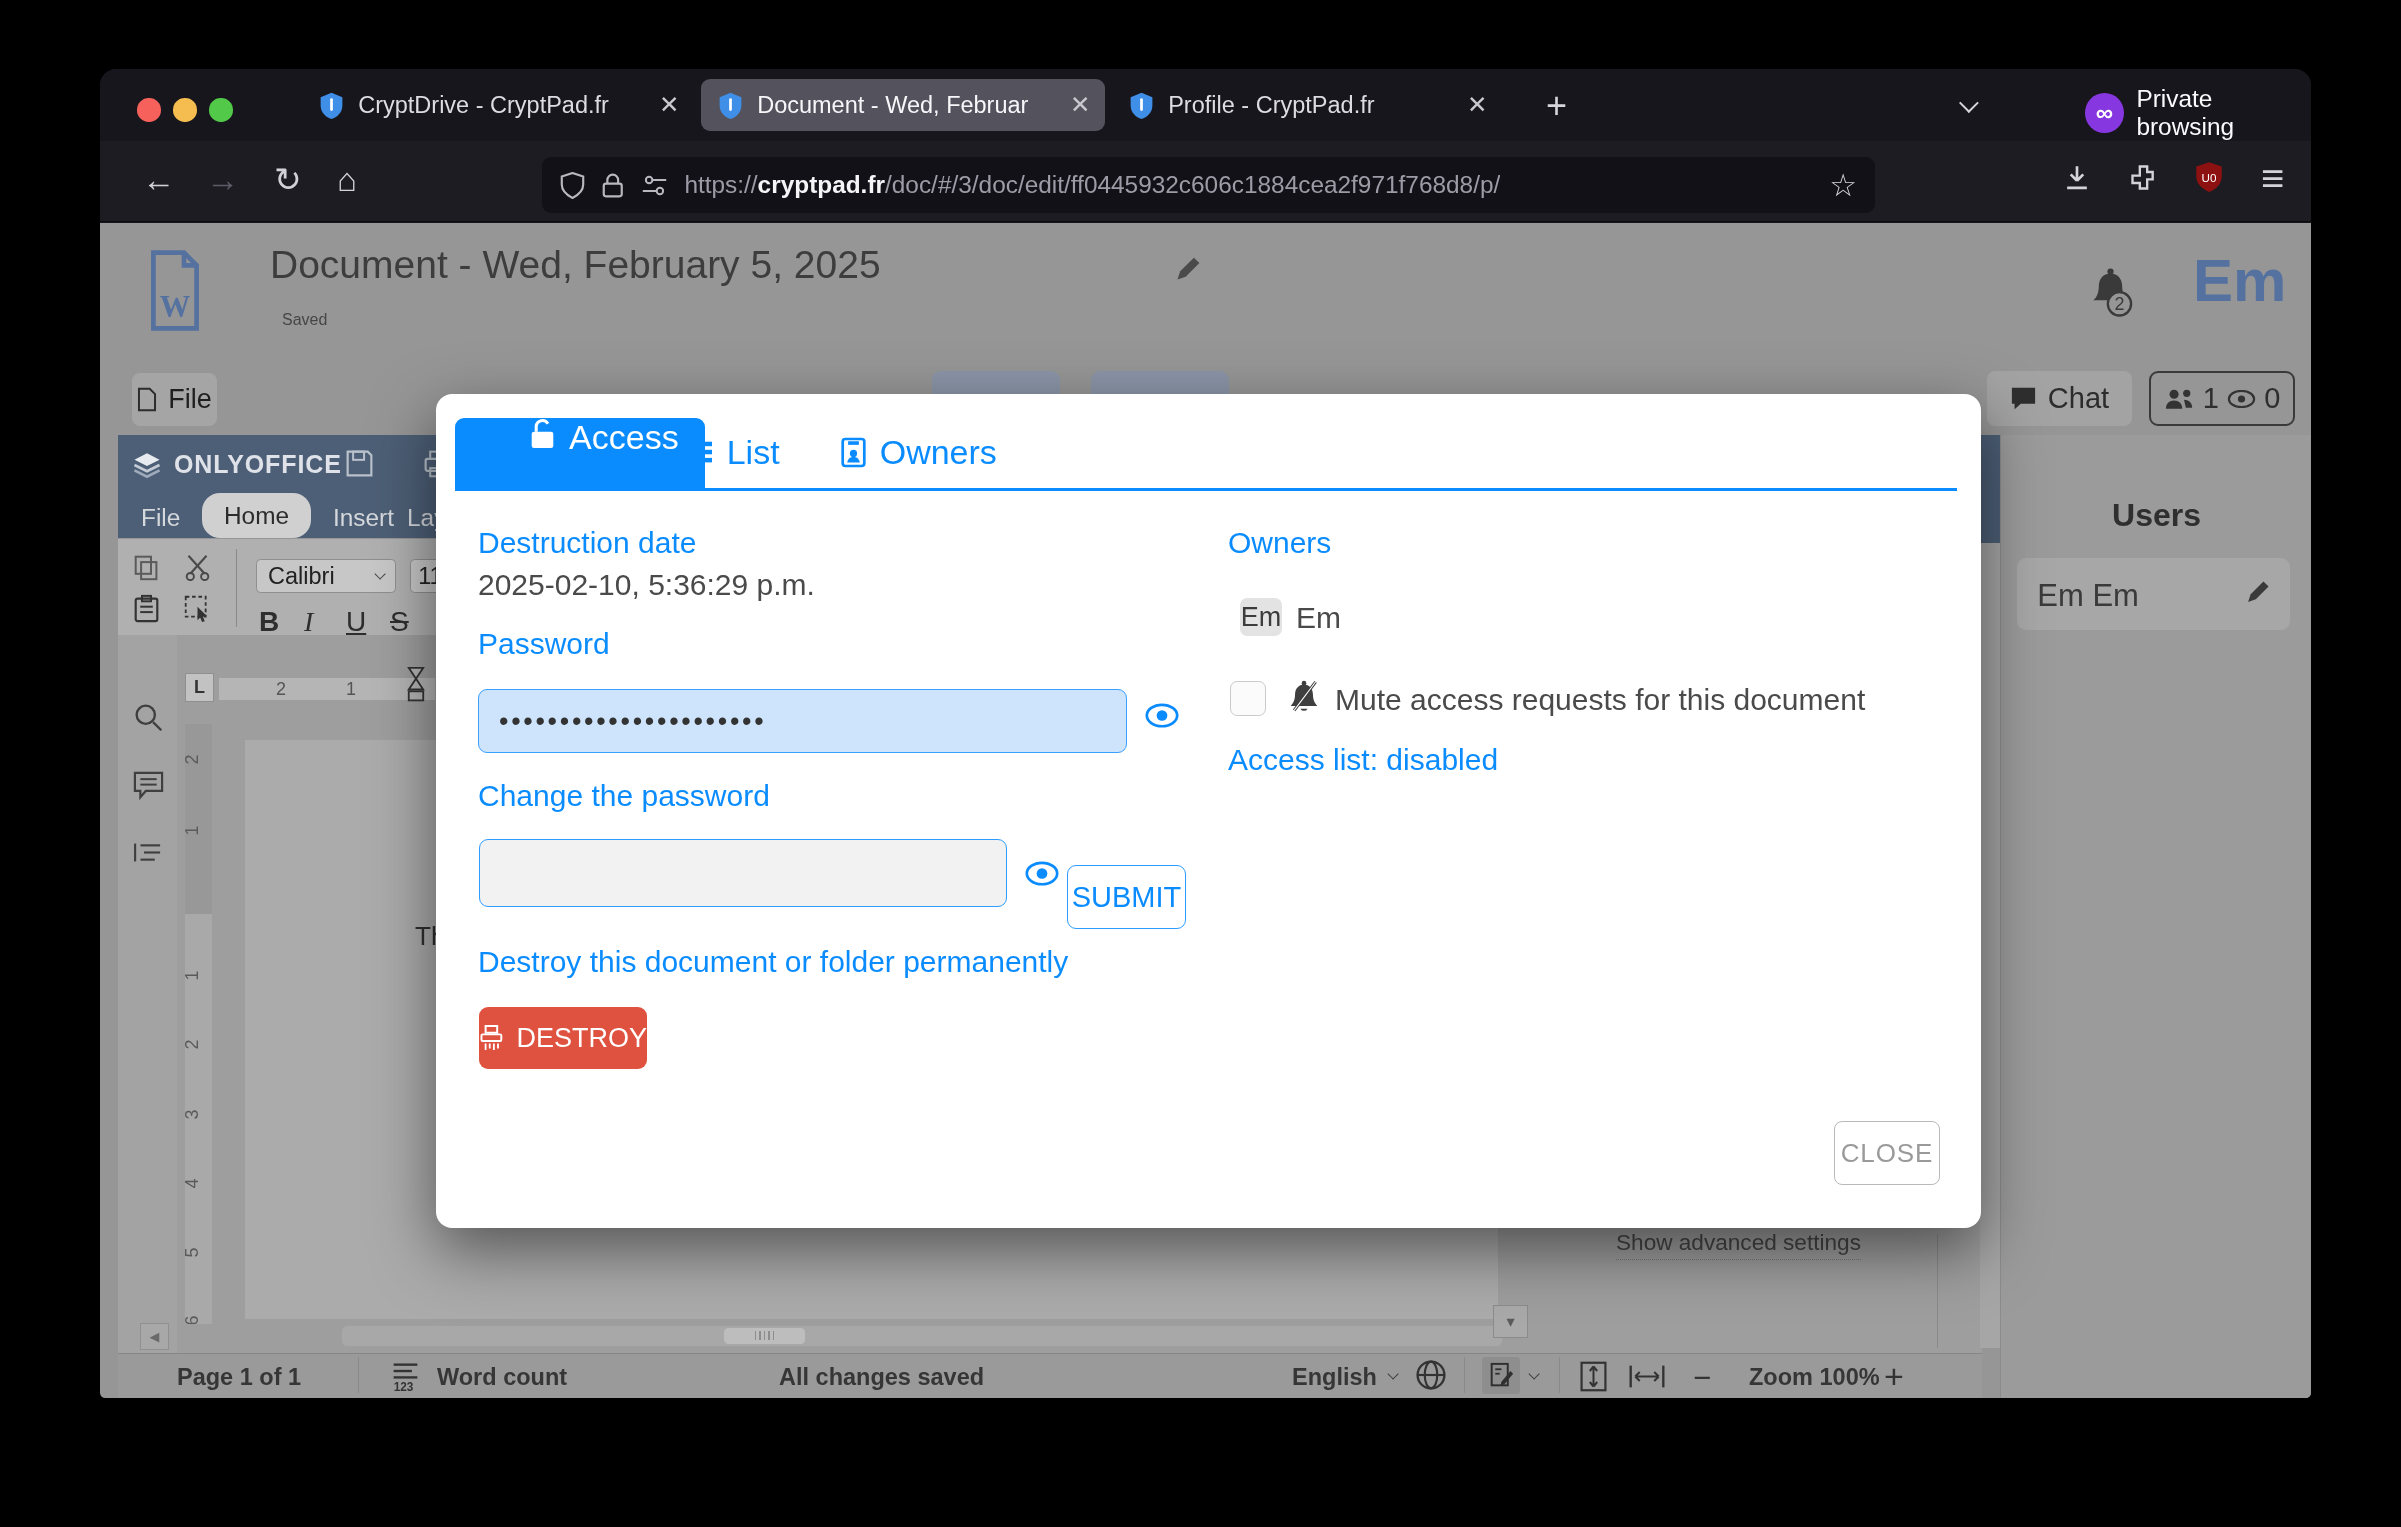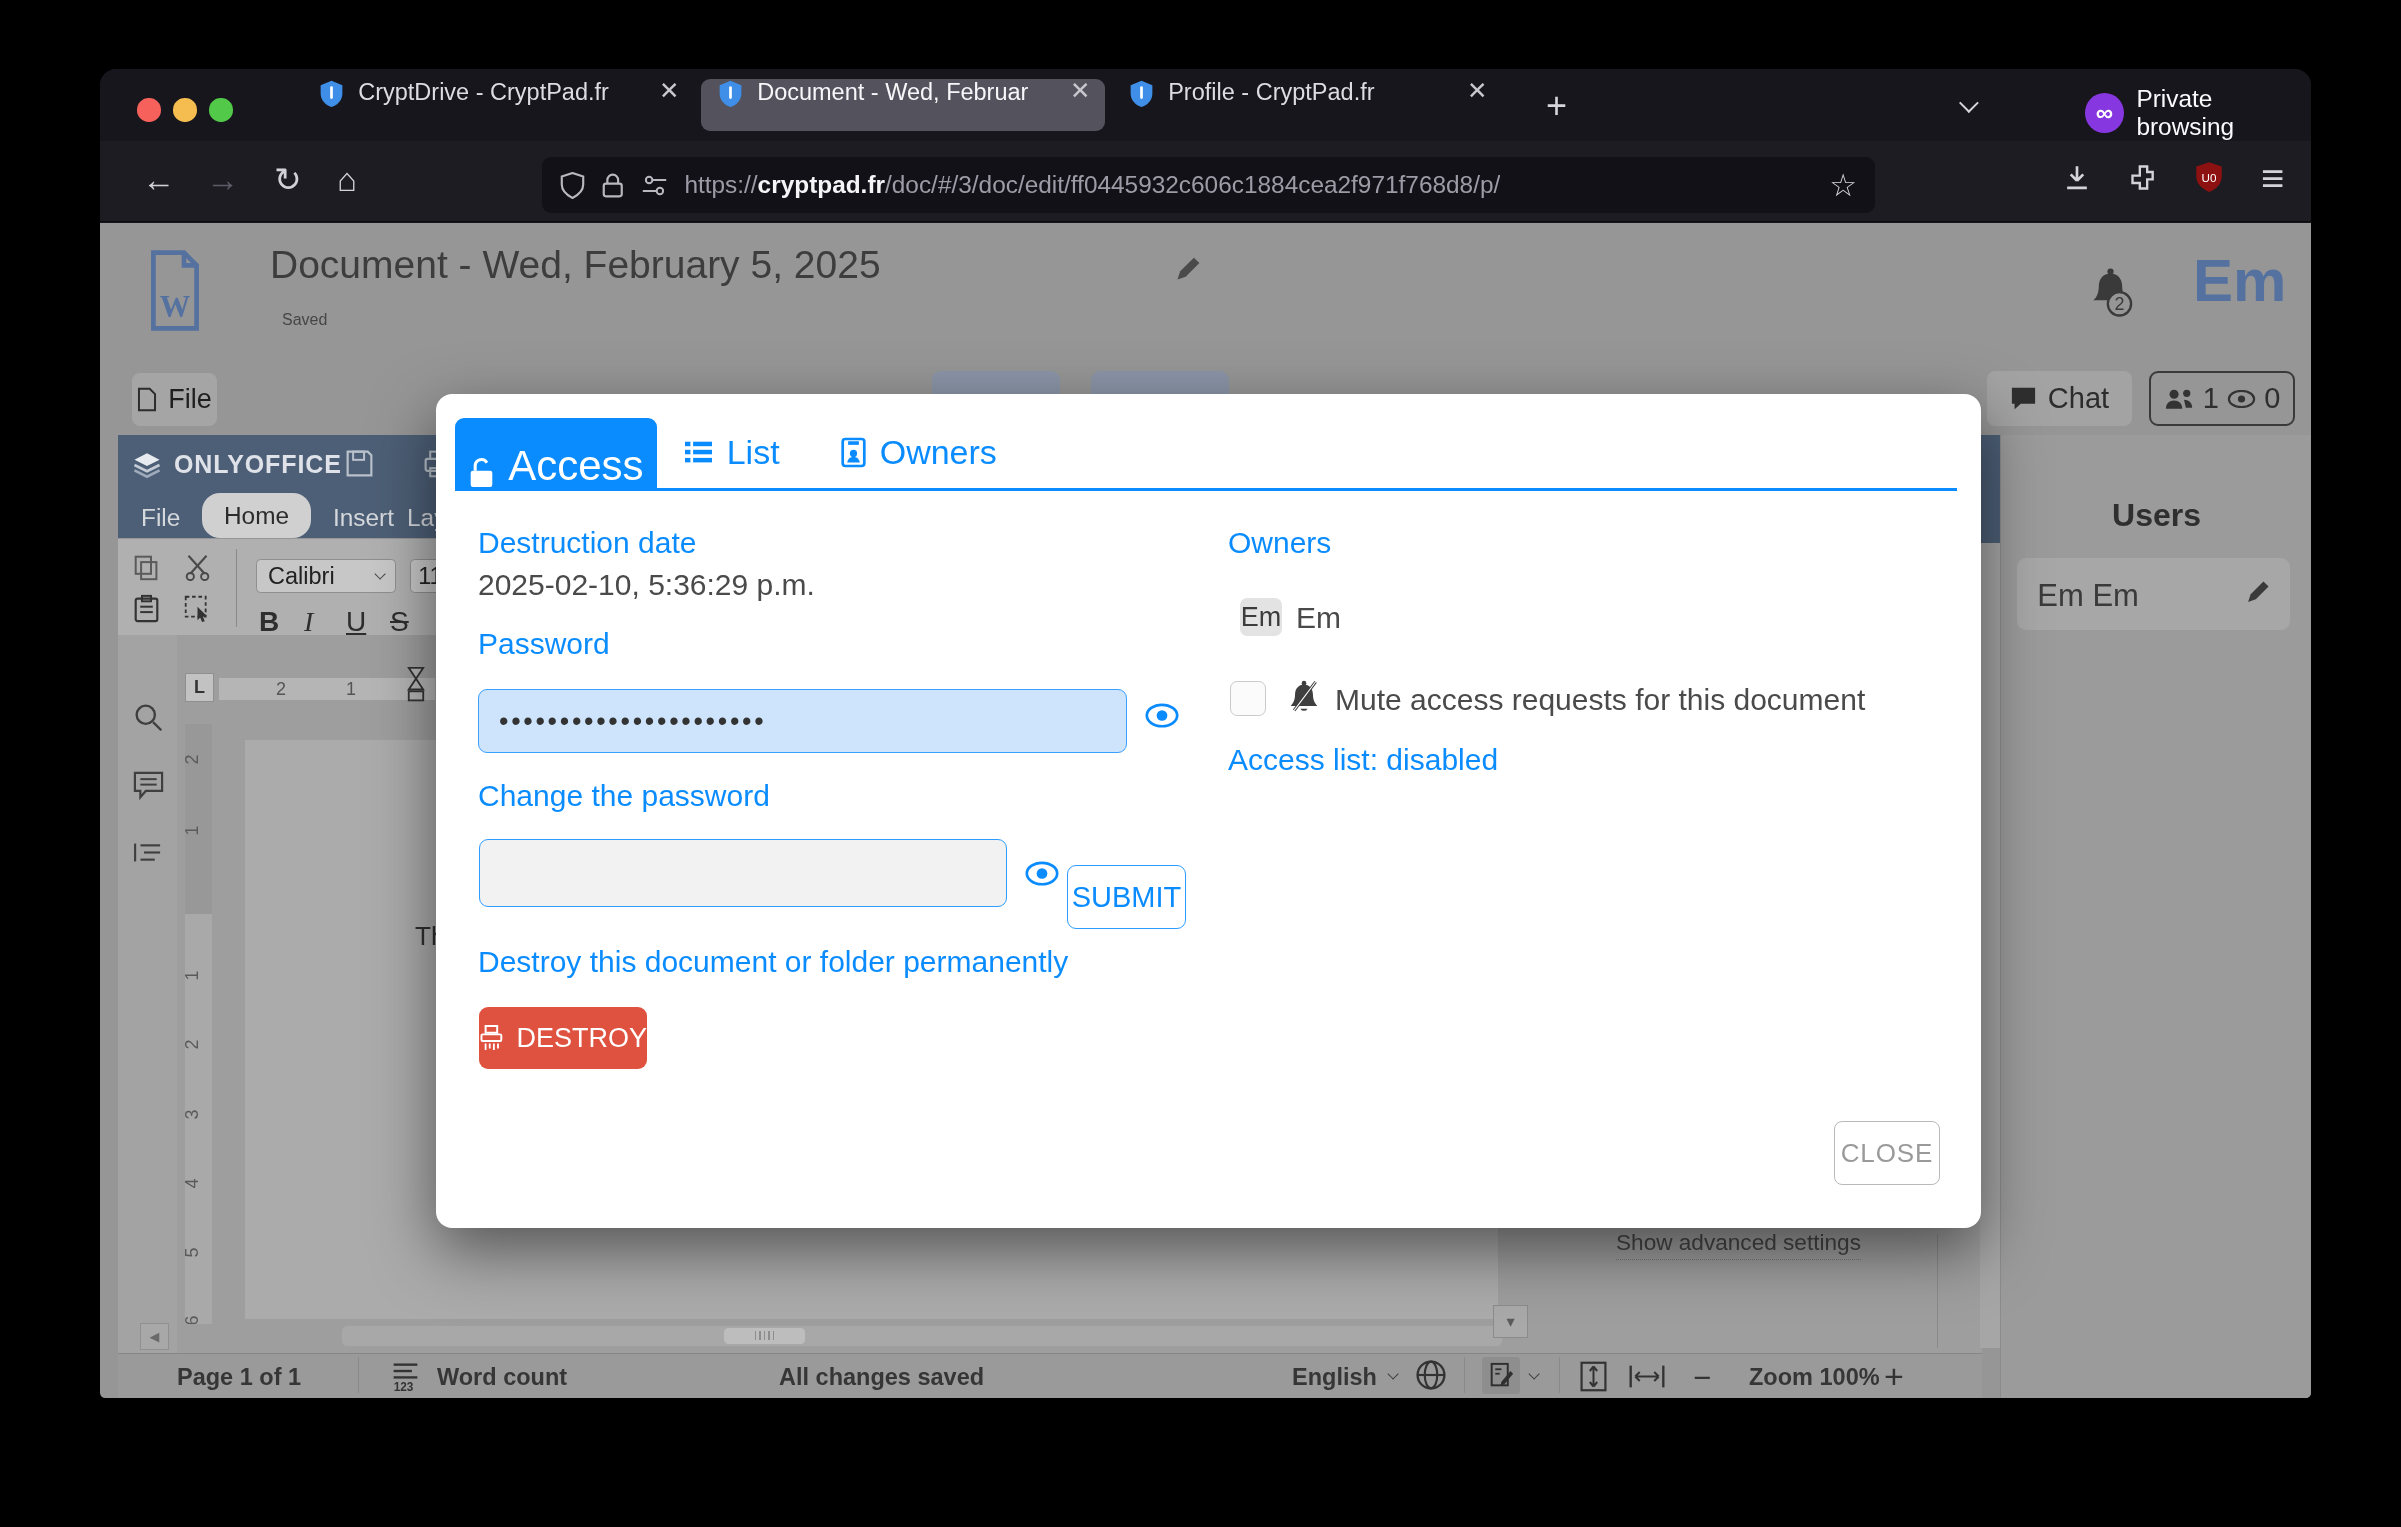--- a/index.html
+++ b/index.html
@@ -3,21 +3,21 @@
 <meta charset="utf-8">
 <style>
   html,body{margin:0;padding:0;background:#000;}
   body{font-family:"Liberation Sans",sans-serif;}
   #stage{position:relative;width:2401px;height:1527px;background:#000;overflow:hidden;}
   .r{position:absolute;}
   .window{left:100px;top:69px;width:2211px;height:1329px;background:#17161c;border-radius:16.3px 16.3px 5.4px 5.4px;overflow:hidden;}
   
   .tabbar{left:0;top:0;width:2211px;height:72px;background:#17161c;}
   .tl{width:23.5px;height:23.5px;border-radius:50%;top:29px;}
-  .tab{top:10px;height:52px;border-radius:9px;display:flex;gap:12.7px;padding:0 14.5px;box-sizing:border-box;color:#dddce2;font-size:23.5px;}
+  .tab{top:10px;height:52px;border-radius:9px;display:flex;align-items:center;gap:12.7px;padding:0 14.5px;box-sizing:border-box;color:#dddce2;font-size:23.5px;}
   .tab.active{background:#53525d;color:#f7f7fa;}
   .tab-title{white-space:nowrap;overflow:hidden;max-width:271px;}
   .closex{color:#c9c8cf;font-size:24.4px;line-height:1;margin-left:auto;}
   .chev{display:inline-block;width:11.8px;height:11.8px;border-right:2.7px solid currentColor;border-bottom:2.7px solid currentColor;transform:rotate(45deg);}
   .chev.s{width:7.2px;height:7.2px;border-width:1.8px;}
   .pbadge{display:flex;align-items:center;gap:12.7px;color:#fbfbfe;font-size:24.4px;}
   .mask{width:40px;height:40px;border-radius:50%;background:#8637e0;color:#fff;display:flex;align-items:center;justify-content:center;font-size:24.4px;font-weight:bold;}
   .navbar{left:0;top:72px;width:2211px;height:81px;background:#1d1c23;border-bottom:0.9px solid #0b0b0d;box-sizing:border-box;}
   .nic{color:#d2d1d8;font-size:33px;line-height:1;top:94px;}
   .urlbar{left:442px;top:88px;width:1333px;height:56px;background:#121118;border-radius:9px;display:flex;align-items:center;padding:0 18px;box-sizing:border-box;gap:16.3px;}
@@ -410,21 +410,21 @@
       </span>
     </div>
   </div>
 
   <span class="r" style="left:1516px;top:1161px;font-size:22.6px;color:#454545;border-bottom:1.8px dotted #777;padding-bottom:2.7px;">Show advanced settings</span>
   <div class="r vline" style="left:1837px;top:1165px;height:114px;"></div>
   <div class="r" style="left:1393px;top:1236px;width:33px;height:31px;background:#a9a9a9;border:0.9px solid #8b8b8b;display:flex;align-items:center;justify-content:center;color:#5c5c5c;font-size:16.3px;">▾</div>
 
   <div class="r modal">
 
-    <div class="r" style="left:19px;top:23.5px;width:202px;height:72px;background:#0a8cff;border-radius:9px 9px 0 0;color:#fff;display:flex;align-items:flex-end;justify-content:center;gap:12.7px;font-size:42px;">
+    <div class="r" style="left:19px;top:23.5px;width:202px;height:72px;background:#0a8cff;border-radius:9px 9px 0 0;color:#fff;display:flex;align-items:flex-start;justify-content:center;gap:12.7px;font-size:34px;padding-left:48px;">
       <svg width="27" height="33" viewBox="0 0 30 36">
             <rect x="3" y="15" width="24" height="18" rx="2.5" fill="#fff"></rect>
             <path d="M8 15V9a7 7 0 0 1 13-3" fill="none" stroke="#fff" stroke-width="3.4"></path>
           </svg>
       <span>Access</span>
     </div>
     <div class="r mtab blue" style="left:247px;top:39px;">
       <svg width="31" height="27" viewBox="0 0 34 30">
             <rect x="2" y="3" width="6" height="5" fill="#0a8cff"></rect>
             <rect x="11" y="3" width="21" height="5" fill="#0a8cff"></rect>

